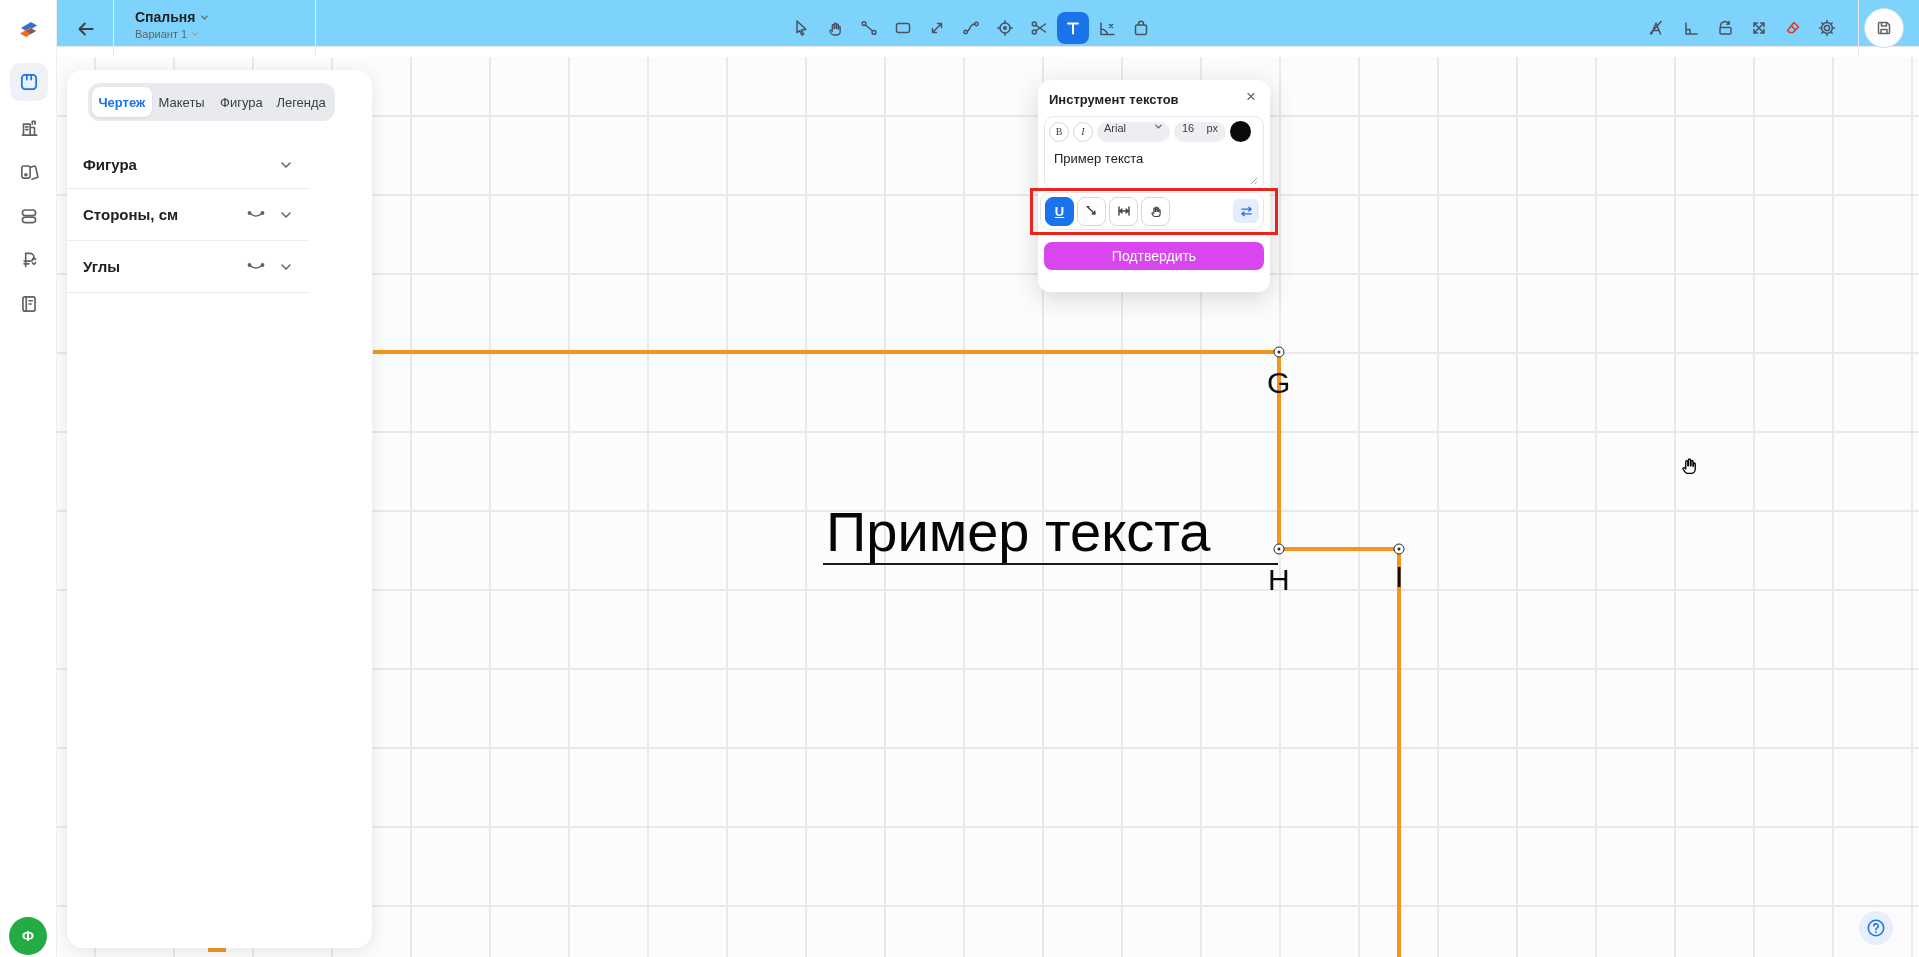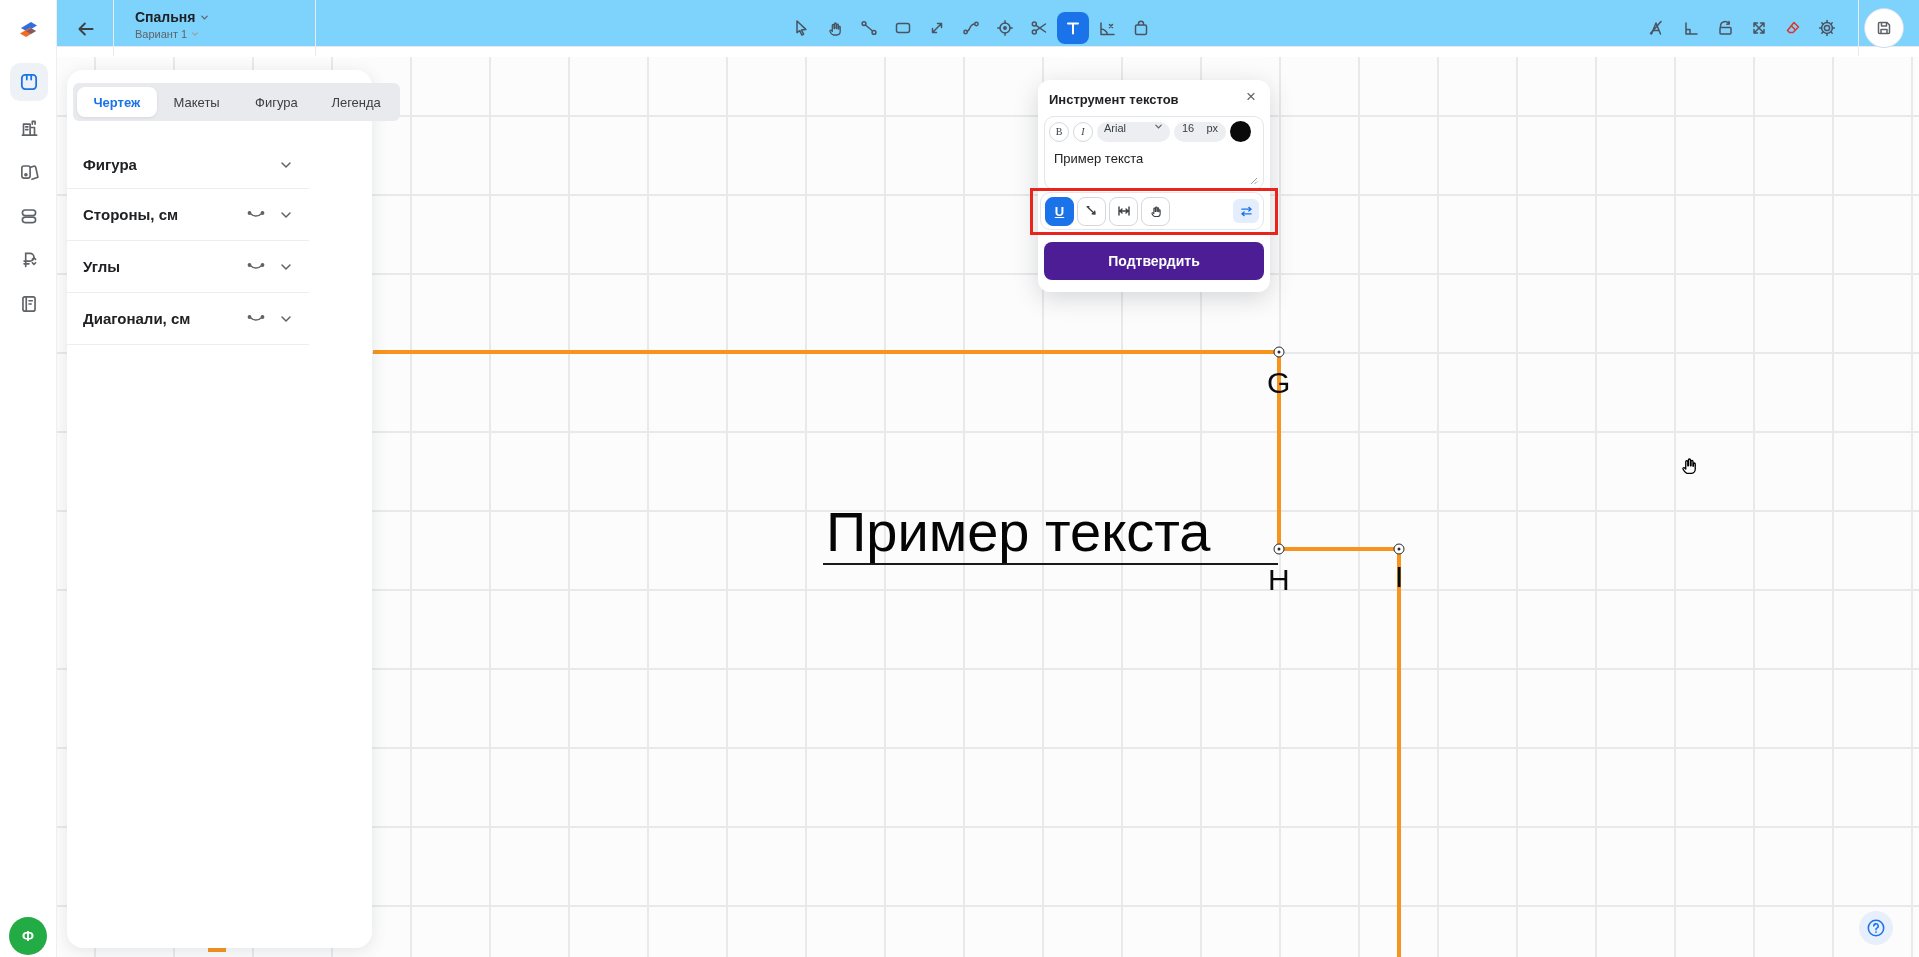--- a/index.html
+++ b/index.html
@@ -40,21 +40,21 @@
 
   
   .sidebar { position:absolute; left:0; top:0; width:57px; height:957px; background:#fff; border-right:1px solid #efeff1; z-index:11; }
   .side-item { position:absolute; left:10px; width:38px; height:38px; border:none; background:transparent; border-radius:10px; color:#5f6368; display:flex; align-items:center; justify-content:center; cursor:pointer; }
   .side-item.active { background:#eef1f6; color:#1a73e8; }
   .logo { position:absolute; left:15px; top:18px; width:27px; height:26px; }
   .fab { position:absolute; left:9px; top:917px; width:38px; height:38px; border-radius:50%; background:#23ac46; color:#fff; border:none; font-size:14px; font-weight:bold; cursor:pointer; z-index:12; }
 
   
   .panel { position:absolute; left:67px; top:70px; width:305px; height:878px; background:#fff; border-radius:16px; box-shadow:0 3px 16px rgba(60,64,67,.12); z-index:8; }
-  .tabs { position:absolute; left:6px; top:13px; width:327px; height:38px; background:#e8eaee; border-radius:6px; display:flex; align-items:center; padding:4px; }
+  .tabs { position:absolute; left:21px; top:13px; width:247px; height:38px; background:#e8eaee; border-radius:12px; display:flex; align-items:center; padding:4px; }
   .tab { flex:1; height:30px; border:none; background:transparent; font-size:13px; color:#3c4043; border-radius:8px; cursor:pointer; font-family:inherit; }
   .tab.active { background:#fff; color:#1a73e8; font-weight:bold; box-shadow:0 1px 3px rgba(0,0,0,.08); }
   .rows { position:absolute; left:0; top:71px; width:242px; }
   .prow { height:52px; display:flex; align-items:center; justify-content:space-between; padding:0 16px 0 16px; border-bottom:1px solid #eeeef0; cursor:pointer; }
   .prow:first-child { height:48px; }
   .prow-label { font-size:15px; font-weight:bold; color:#202124; }
   .prow-icons { display:flex; align-items:center; gap:14px; color:#5f6368; }
 
   
   .texttool { position:absolute; left:1038px; top:80px; width:232px; height:212px; background:#fff; border-radius:12px; box-shadow:0 6px 24px rgba(60,64,67,.2); z-index:20; }
@@ -68,21 +68,21 @@
   .pill.font { width:73px; padding:0 7px; justify-content:space-between; }
   .pill.size { width:52px; padding:0 8px; justify-content:space-between; }
   .color-swatch { width:21px; height:21px; border-radius:50%; background:#0a0a0a; border:none; cursor:pointer; }
   .tt-textvalue { position:absolute; left:9px; top:34px; font-size:13px; color:#202124; }
   .resize-handle { position:absolute; right:5px; bottom:4px; color:#9aa0a6; }
   .btnrow { position:absolute; left:2px; top:112px; width:224px; height:38px; border:1px solid #e3e6ea; border-radius:10px; background:#fff; display:flex; align-items:center; padding:4px; gap:3px; }
   .fmt-btn { width:29px; height:29px; border:1px solid #d4d8dd; border-radius:8px; background:#fff; color:#3c4043; cursor:pointer; display:flex; align-items:center; justify-content:center; font-size:13px; }
   .fmt-btn.active { background:#1a73e8; border-color:#1a73e8; color:#fff; text-decoration:underline; font-weight:bold; }
   .swap-btn { margin-left:auto; width:26px; height:24px; border:none; border-radius:6px; background:#e3edfc; color:#1a73e8; cursor:pointer; display:flex; align-items:center; justify-content:center; }
   .red-highlight { position:absolute; left:-8px; top:108px; width:248px; height:47px; border:3px solid #e8251d; z-index:21; pointer-events:none; }
-  .confirm-btn { position:absolute; left:6px; top:162px; width:220px; height:38px; border:none; border-radius:8px; background:#4c1d95; color:#fff; font-size:14px; font-weight:bold; cursor:pointer; font-family:inherit; }
+  .confirm-btn { position:absolute; left:6px; top:162px; width:220px; height:28px; border:none; border-radius:8px; background:#d946ef; color:#fff; font-size:14px; font-weight:normal; cursor:pointer; font-family:inherit; }
 
   .help-fab { position:absolute; left:1859px; top:911px; width:34px; height:34px; border:none; border-radius:50%; background:#e7effc; color:#1a73e8; cursor:pointer; display:flex; align-items:center; justify-content:center; z-index:15; }
   svg { display:block; }
 </style>
 </head>
 <body>
 
 <div class="stage">
 
   <main class="canvas">
@@ -331,33 +331,20 @@
           <svg width="18" height="12" viewBox="0 0 18 12" fill="none" stroke="currentColor" stroke-width="1.4">
               <path d="M2.5 4Q9 10 15.5 4"></path>
               <circle cx="2.5" cy="4" r="1.2" fill="currentColor"></circle>
               <circle cx="15.5" cy="4" r="1.2" fill="currentColor"></circle>
             </svg>
           <svg width="14" height="14" viewBox="0 0 14 14" fill="none" stroke="currentColor" stroke-width="1.5" stroke-linecap="round">
               <path d="M3 5l4 4 4-4"></path>
             </svg>
         </span>
       </div>
-      <div class="prow">
-        <span class="prow-label">Диагонали, см</span>
-        <span class="prow-icons">
-          <svg width="18" height="12" viewBox="0 0 18 12" fill="none" stroke="currentColor" stroke-width="1.4">
-              <path d="M2.5 4Q9 10 15.5 4"></path>
-              <circle cx="2.5" cy="4" r="1.2" fill="currentColor"></circle>
-              <circle cx="15.5" cy="4" r="1.2" fill="currentColor"></circle>
-            </svg>
-          <svg width="14" height="14" viewBox="0 0 14 14" fill="none" stroke="currentColor" stroke-width="1.5" stroke-linecap="round">
-              <path d="M3 5l4 4 4-4"></path>
-            </svg>
-        </span>
-      </div>
     </div>
   </section>
 
   <div class="texttool">
     <div class="tt-title">Инструмент текстов</div>
     <button class="tt-close">×</button>
 
     <div class="fontbox">
       <div class="fb-row">
         <button class="circle-btn">B</button>

